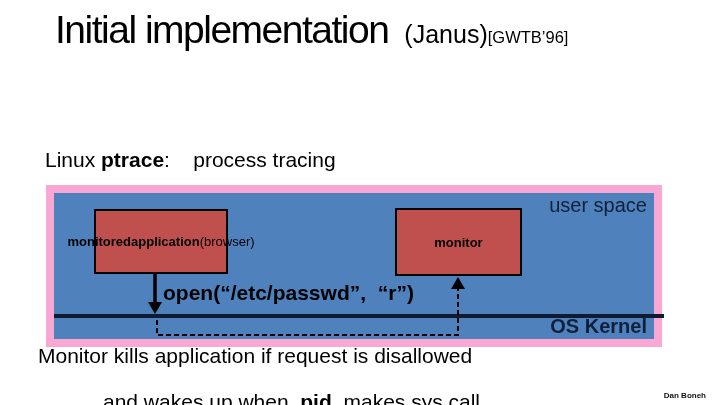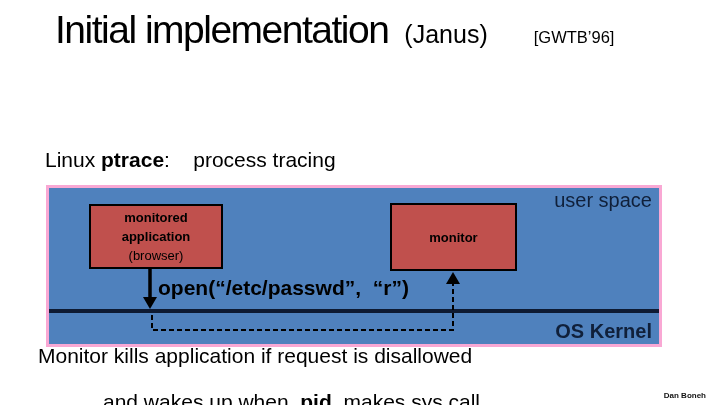--- a/index.html
+++ b/index.html
@@ -14,59 +14,59 @@
 
   
   .title-row {
     position: absolute; left: 0; top: 8px; width: 688px;
     display: flex; align-items: baseline;
     padding-left: 55px; box-sizing: border-box;
     white-space: pre;
   }
   .title-main  { font-size: 39px; font-weight: 500; letter-spacing: -1.5px; }
   .title-sub   { font-size: 25px; margin-left: 16px; }
-  .title-ref   { font-size: 16.5px; margin-left: 46px; font-weight: 500; }
+  .title-ref   { font-size: 16.5px; font-weight: 500; }
 
   
   .body-text {
     position: absolute; left: 45px; top: 77px;
     font-size: 21px; line-height: 33px;
     white-space: pre-wrap;
   }
   .body-line { white-space: pre; }
   .indent { padding-left: 58px; margin-top: 22px; }
   .b { font-weight: bold; }
   .code-accent { color: #B03A96; font-weight: bold; }
 
   
   .diagram {
     position: absolute; left: 46px; top: 185px;
     width: 616px; height: 162px;
     background: #4F81BD;
-    border: 3px solid #f9a8d4;
+    border: 8px solid #f9a8d4;
     box-sizing: border-box;
   }
   .userspace-label {
     position: absolute; right: 7px; top: 1px;
     font-size: 20px; color: #10203A; white-space: pre;
   }
   .oskernel-label {
     position: absolute; right: 7px; bottom: 1px;
     font-size: 20px; font-weight: bold; color: #10203A;
   }
   .kernel-line {
     position: absolute; left: 0; top: 121px;
     width: 610px; height: 4px; background: #0E1B33;
   }
   .red-box {
     position: absolute;
     background: #C0504D;
     border: 2px solid #000000;
     box-sizing: border-box;
-    display: flex; flex-direction: column;
+    display: flex; 
     align-items: center; justify-content: center;
     font-size: 13px; line-height: 19px; color: #000000;
     text-align: center;
   }
   .app-box { left: 40px; top: 16px; width: 134px; height: 65px; }
   .monitor-box { left: 341px; top: 15px; width: 127px; height: 68px; align-items: center; }
   .red-box .bold-line { font-weight: bold; }
   .arrows-svg { position: absolute; left: 0; top: 0; }
   .syscall-label {
     position: absolute; left: 109px; top: 88px;

